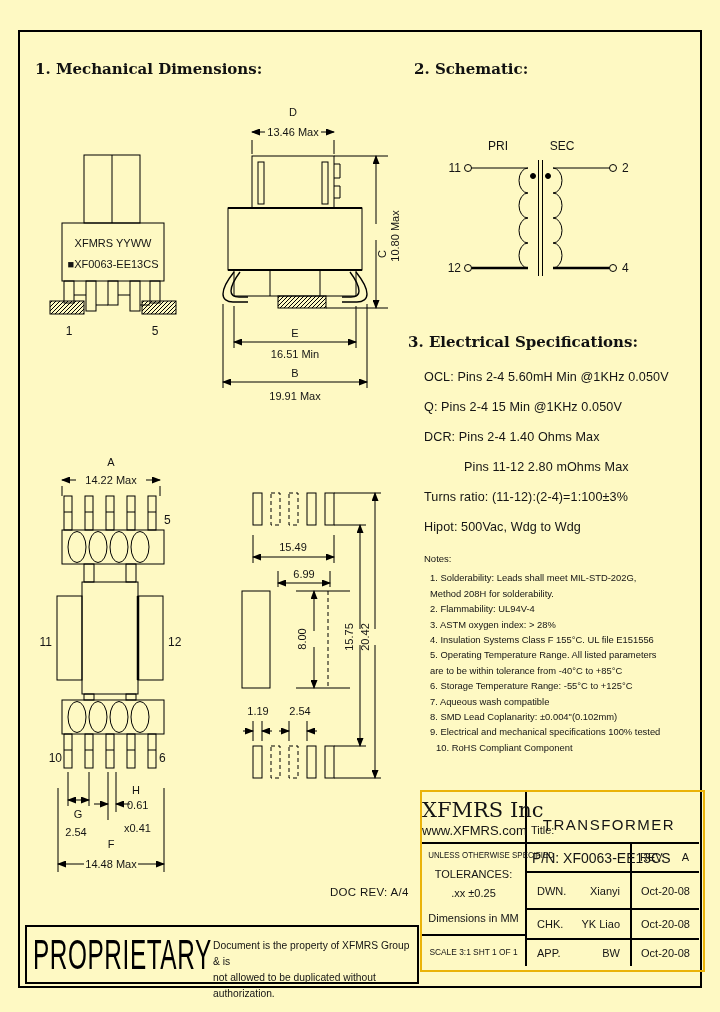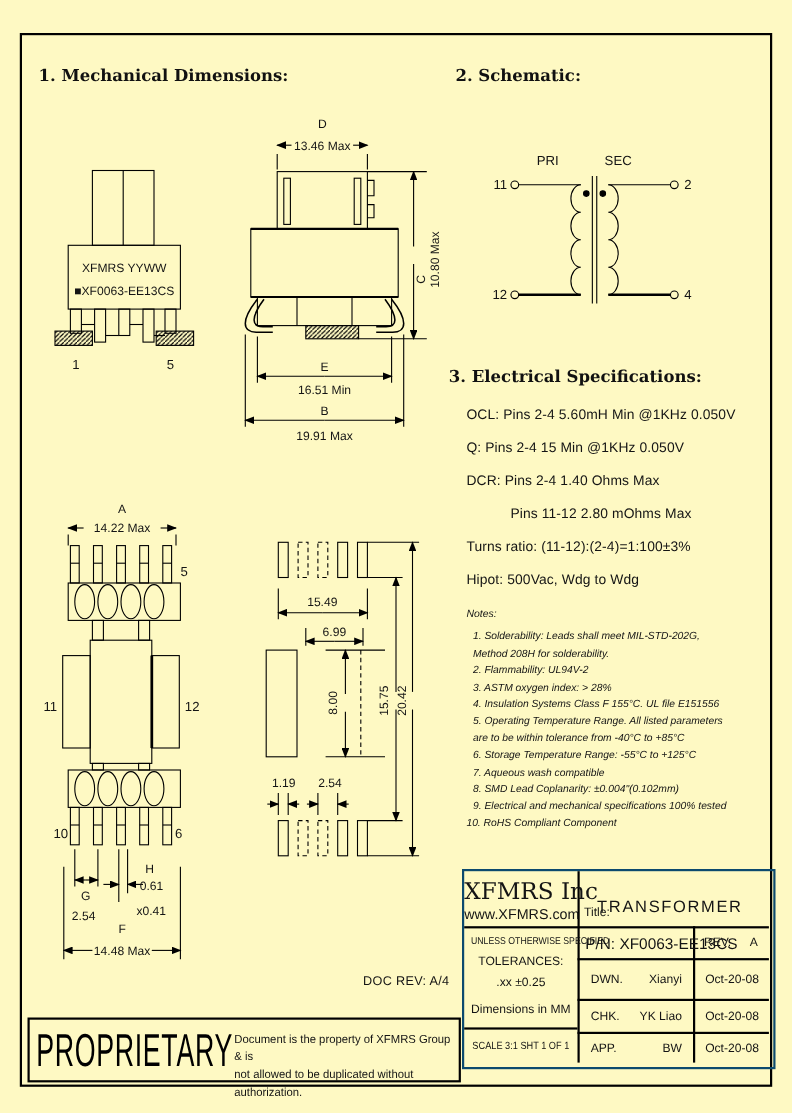--- a/index.html
+++ b/index.html
@@ -10,27 +10,27 @@
   .hdr{font-family:"DejaVu Serif",serif;font-weight:bold;font-size:15px;color:#111;white-space:nowrap;}
   svg{overflow:visible;}
   svg text{font-family:"Liberation Sans",sans-serif;font-size:11px;fill:#141414;}
   svg .lbl{font-size:12px;}
   .ln{stroke:#000;stroke-width:1;fill:none;}
   .dash{stroke-dasharray:4,3;}
   
   #espec div{height:30px;line-height:30px;font-size:12.6px;white-space:nowrap;letter-spacing:.1px;}
   #espec .ind{padding-left:40px;}
   
-  #notes{font-size:9.4px;line-height:15.4px;white-space:nowrap;font-style:italic;}
+  #notes{font-size:9.4px;line-height:15.4px;white-space:nowrap;}
   #notes .nh{font-size:9.5px;margin-bottom:4px;}
   #notes .cont{padding-left:10px;}
   #notes .itm{padding-left:6px;}
-  #notes .itm10{padding-left:0;}
+  #notes .itm10{padding-left:0;margin-left:12px;}
   
-  #tb{left:420px;top:790px;width:281px;height:178px;border:2px solid #0c4a6e;font-size:11px;}
+  #tb{left:420px;top:790px;width:281px;height:178px;border:2px solid #eab308;font-size:11px;}
   #tb .cell{position:absolute;}
   #tb .vline,#tb .hline{position:absolute;background:#000;}
   .company{font-family:"DejaVu Serif",serif;font-size:21px;white-space:nowrap;}
   .website{font-size:13px;}
   .ttl{font-size:15px;letter-spacing:1.5px;white-space:nowrap;}
   .smallcaps{font-size:9px;transform:scaleX(.88);transform-origin:center;white-space:nowrap;}
   .tbrow{display:flex;justify-content:space-between;align-items:center;height:100%;padding:0 10px;box-sizing:border-box;}
   
   #prop{left:25px;top:925px;width:394px;height:59px;border:2.5px solid #000;box-sizing:border-box;}
   #propword{left:6px;top:4px;font-size:42px;letter-spacing:1px;transform:scaleX(.58);transform-origin:left top;white-space:nowrap;color:#000;}
@@ -169,21 +169,21 @@
     <div>DCR: Pins 2-4 1.40 Ohms Max</div>
     <div class="ind">Pins 11-12  2.80 mOhms Max</div>
     <div>Turns ratio: (11-12):(2-4)=1:100±3%</div>
     <div>Hipot: 500Vac, Wdg to Wdg</div>
   </div>
 
   <div id="notes" class="abs" style="left:424px;top:551px;">
     <div class="nh">Notes:</div>
     <div class="itm">1. Solderability: Leads shall meet MIL-STD-202G,</div>
     <div class="itm cont">Method 208H for solderability.</div>
-    <div class="itm">2. Flammability: UL94V-2</div>
+    <div class="itm">2. Flammability: UL94V-4</div>
     <div class="itm">3. ASTM oxygen index: &gt; 28%</div>
     <div class="itm">4. Insulation Systems Class F 155°C. UL file E151556</div>
     <div class="itm">5. Operating Temperature Range. All listed parameters</div>
     <div class="itm cont">are to be within tolerance from -40°C to +85°C</div>
     <div class="itm">6. Storage Temperature Range: -55°C to +125°C</div>
     <div class="itm">7. Aqueous wash compatible</div>
     <div class="itm">8. SMD Lead Coplanarity: ±0.004"(0.102mm)</div>
     <div class="itm">9. Electrical and mechanical specifications 100% tested</div>
     <div class="itm10">10. RoHS Compliant Component</div>
   </div>

